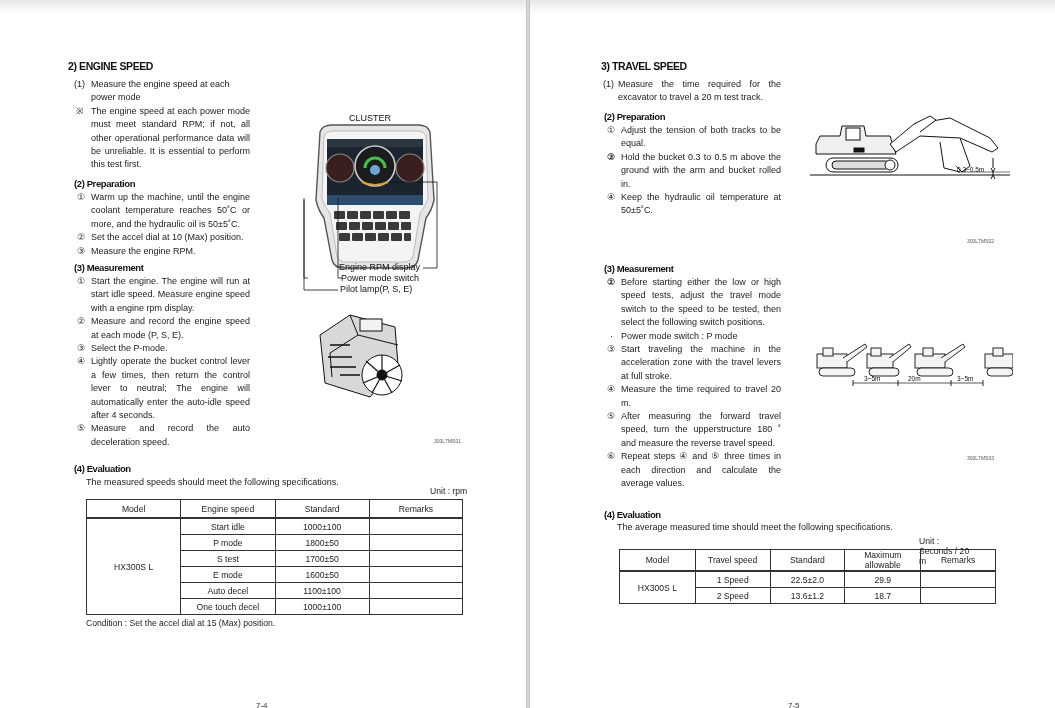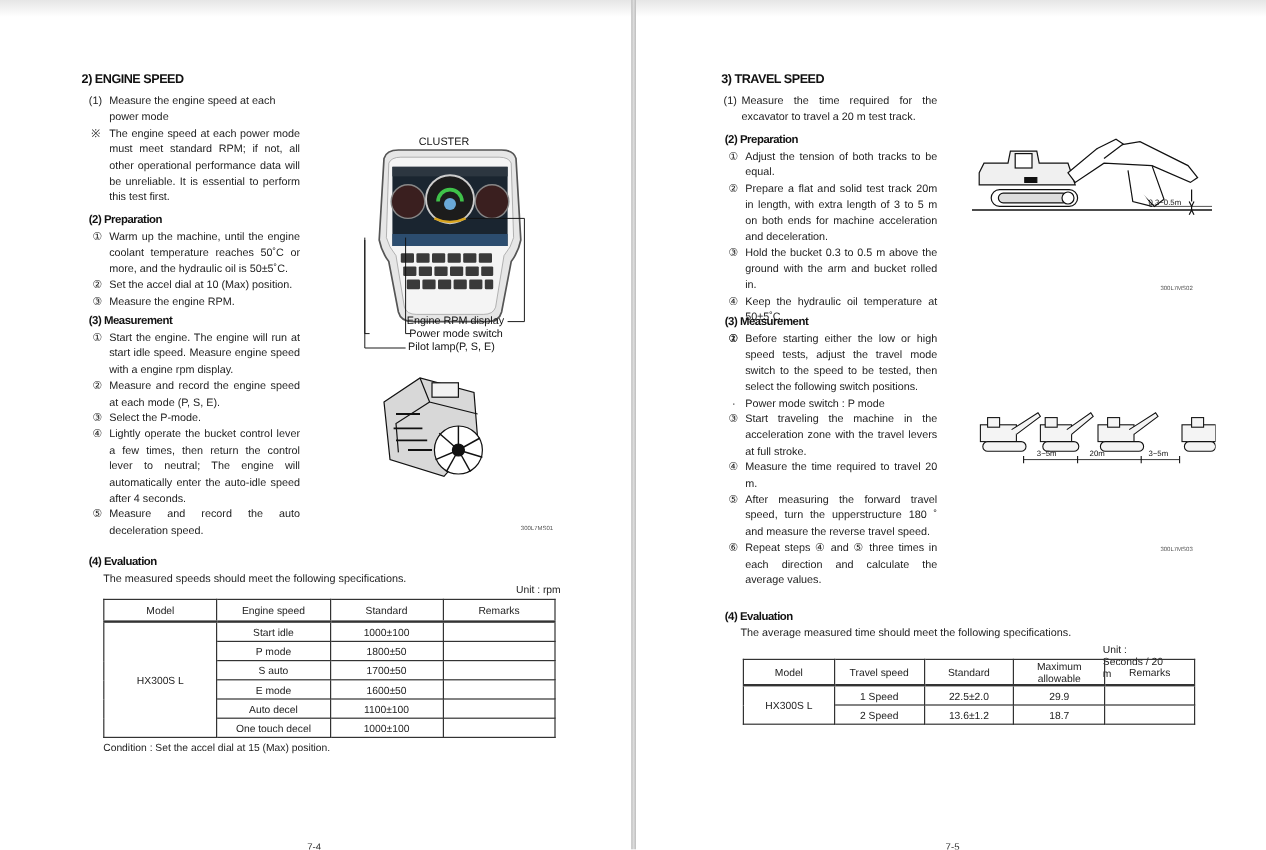--- a/index.html
+++ b/index.html
@@ -161,21 +161,21 @@
       <td>Start idle</td>
       <td>1000±100</td>
       <td></td>
     </tr>
     <tr>
       <td>P mode</td>
       <td>1800±50</td>
       <td></td>
     </tr>
     <tr>
-      <td>S auto</td>
+      <td>S test</td>
       <td>1700±50</td>
       <td></td>
     </tr>
     <tr>
       <td>E mode</td>
       <td>1600±50</td>
       <td></td>
     </tr>
     <tr>
       <td>Auto decel</td>
@@ -203,21 +203,21 @@
   <div class="abs p just" style="left:73px;top:78px;width:178px;">
     <div class="item" style="padding-left:15px;">
       <span class="n">(1)</span>
       <span>Measure the time required for the excavator to travel a 20 m test track.</span>
     </div>
   </div>
 
   <div class="abs h3" style="left:74px;top:111px;">(2) Preparation</div>
   <div class="abs p just" style="left:77px;top:124px;width:174px;">
     <div class="item"><span class="n">①</span><span>Adjust the tension of both tracks to be equal.</span></div>
-    <div class="item"><span class="n">②</span><span>Prepare a flat and solid test track 20m in length, with extra length of 3 to 5 m on both ends for machine acceleration and deceleration.</span></div>
+    <div class="item"><span class="n">②</span></div>
     <div class="item"><span class="n">③</span><span>Hold the bucket 0.3 to 0.5 m above the ground with the arm and bucket rolled in.</span></div>
     <div class="item"><span class="n">④</span><span>Keep the hydraulic oil temperature at 50±5˚C.</span></div>
   </div>
 
   <div class="abs h3" style="left:74px;top:263px;">(3) Measurement</div>
   <div class="abs p just" style="left:77px;top:276px;width:174px;">
     <div class="item"><span class="n">①</span></div>
     <div class="item"><span class="n">②</span><span>Before starting either the low or high speed tests, adjust the travel mode switch to the speed to be tested, then select the following switch positions.</span></div>
     <div class="item"><span class="n" style="left:3px;">·</span><span>Power mode switch : P mode</span></div>
     <div class="item"><span class="n">③</span><span>Start traveling the machine in the acceleration zone with the travel levers at full stroke.</span></div>

